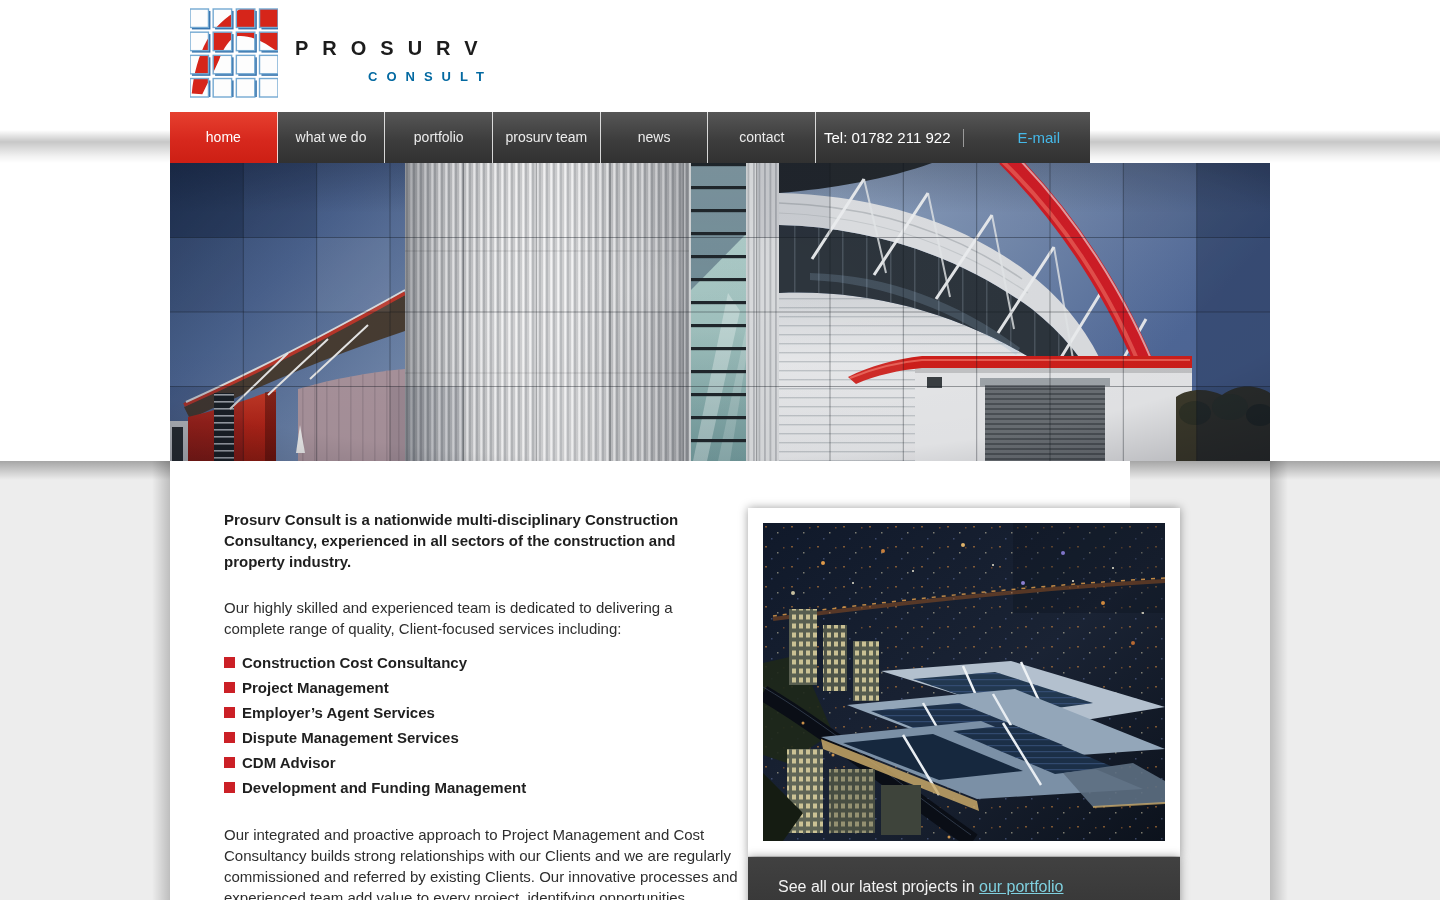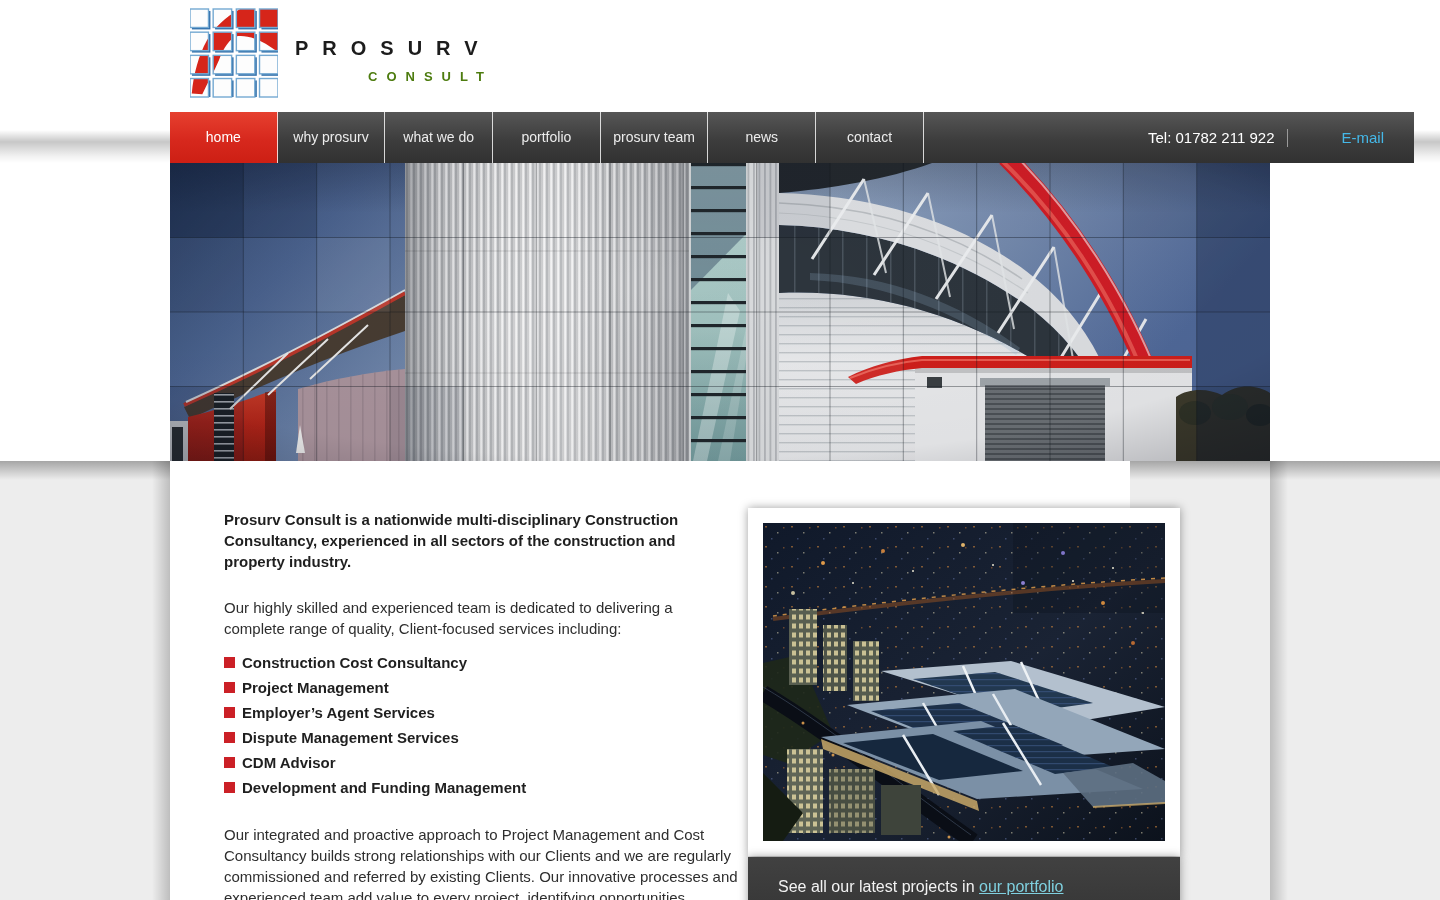--- a/index.html
+++ b/index.html
@@ -20,24 +20,24 @@
   #sideshadow-right { left:1270px; top:461px; width:18px; height:439px; z-index:1;
     background:linear-gradient(to left, rgba(0,0,0,0), rgba(0,0,0,0.20)); }
 
   #column { left:170px; top:0; width:1100px; z-index:2; }
 
   
   #header { position:relative; width:1100px; height:112px; background:#fff; }
   #logo { position:absolute; left:20px; top:8px; width:88px; height:90px; }
   #brand { position:absolute; left:125px; top:30px;margin-top:7px; }
   #brand-name { font-size:20px; font-weight:bold; letter-spacing:14px; color:#1c1c1c; }
-  #brand-tagline { font-size:13px; font-weight:bold; letter-spacing:9px; color:#4d7c0f; margin:9px 0 0 73px; }
-
-  
-  #nav { position:relative; width:1244px; height:51px; display:flex;
+  #brand-tagline { font-size:13px; font-weight:bold; letter-spacing:9px; color:#0369a1; margin:9px 0 0 73px; }
+
+  
+  #nav { position:relative; width:920px; height:51px; display:flex;
     background:linear-gradient(to bottom,#585858,#3e3e3e 55%,#323232); }
   .tab { width:107.7px; height:51px; line-height:51px; text-align:center; font-size:14px;
     color:#ececec; text-decoration:none; display:block;
     background:linear-gradient(to bottom,#565656,#3d3d3d 55%,#313131);
     border-right:1px solid rgba(255,255,255,0.8); }
   .tab.active { background:linear-gradient(to bottom,#e6402f,#d7281d 55%,#cd1f14); color:#fff; }
   #nav-info { flex:1; display:flex; align-items:center; justify-content:flex-end; padding-right:30px;
     background:linear-gradient(to bottom,#565656,#3d3d3d 55%,#313131); }
   #nav-phone { color:#ffffff; font-size:15px; }
   #nav-divider { width:1px; height:18px; background:#9a9a9a; margin:0 13px; }
@@ -159,21 +159,20 @@
       </g>
     </svg>
     <div id="brand">
       <div id="brand-name">PROSURV</div>
       <div id="brand-tagline">CONSULT</div>
     </div>
   </div>
 
   <div id="nav">
     <a class="tab active" href="#">home</a>
-    <a class="tab" href="#">why prosurv</a>
     <a class="tab" href="#">what we do</a>
     <a class="tab" href="#">portfolio</a>
     <a class="tab" href="#">prosurv team</a>
     <a class="tab" href="#">news</a>
     <a class="tab" href="#">contact</a>
     <div id="nav-info">
       <span id="nav-phone">Tel: 01782 211 922</span>
       <span id="nav-divider"></span>
       <a id="nav-email" href="#">E-mail</a>
     </div>

